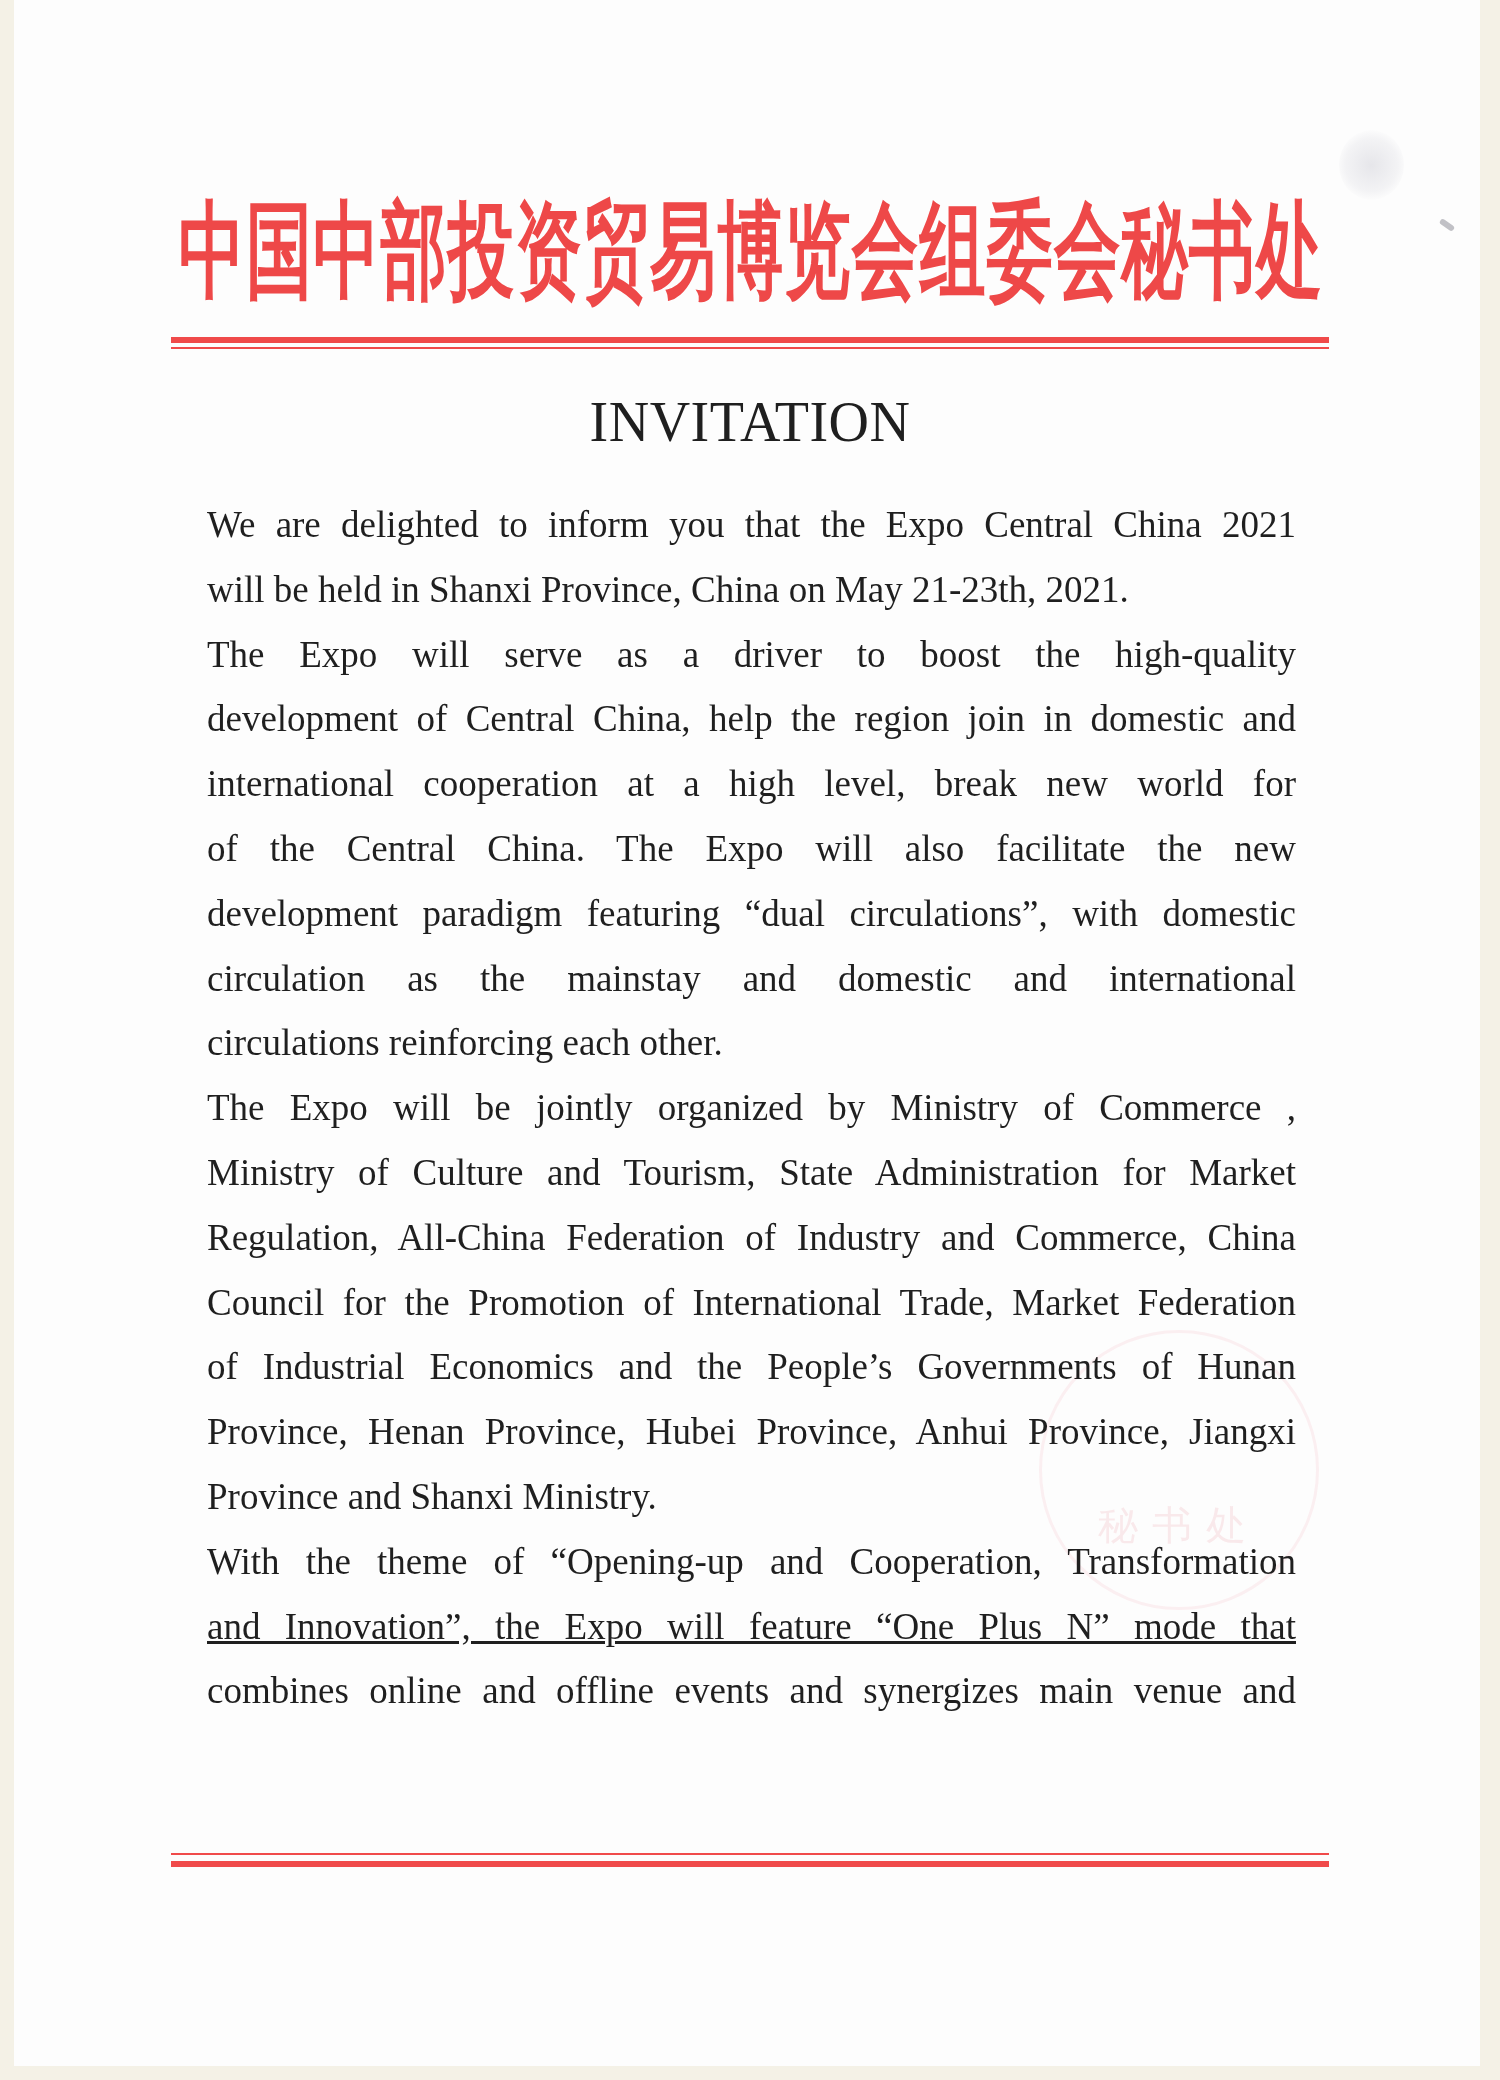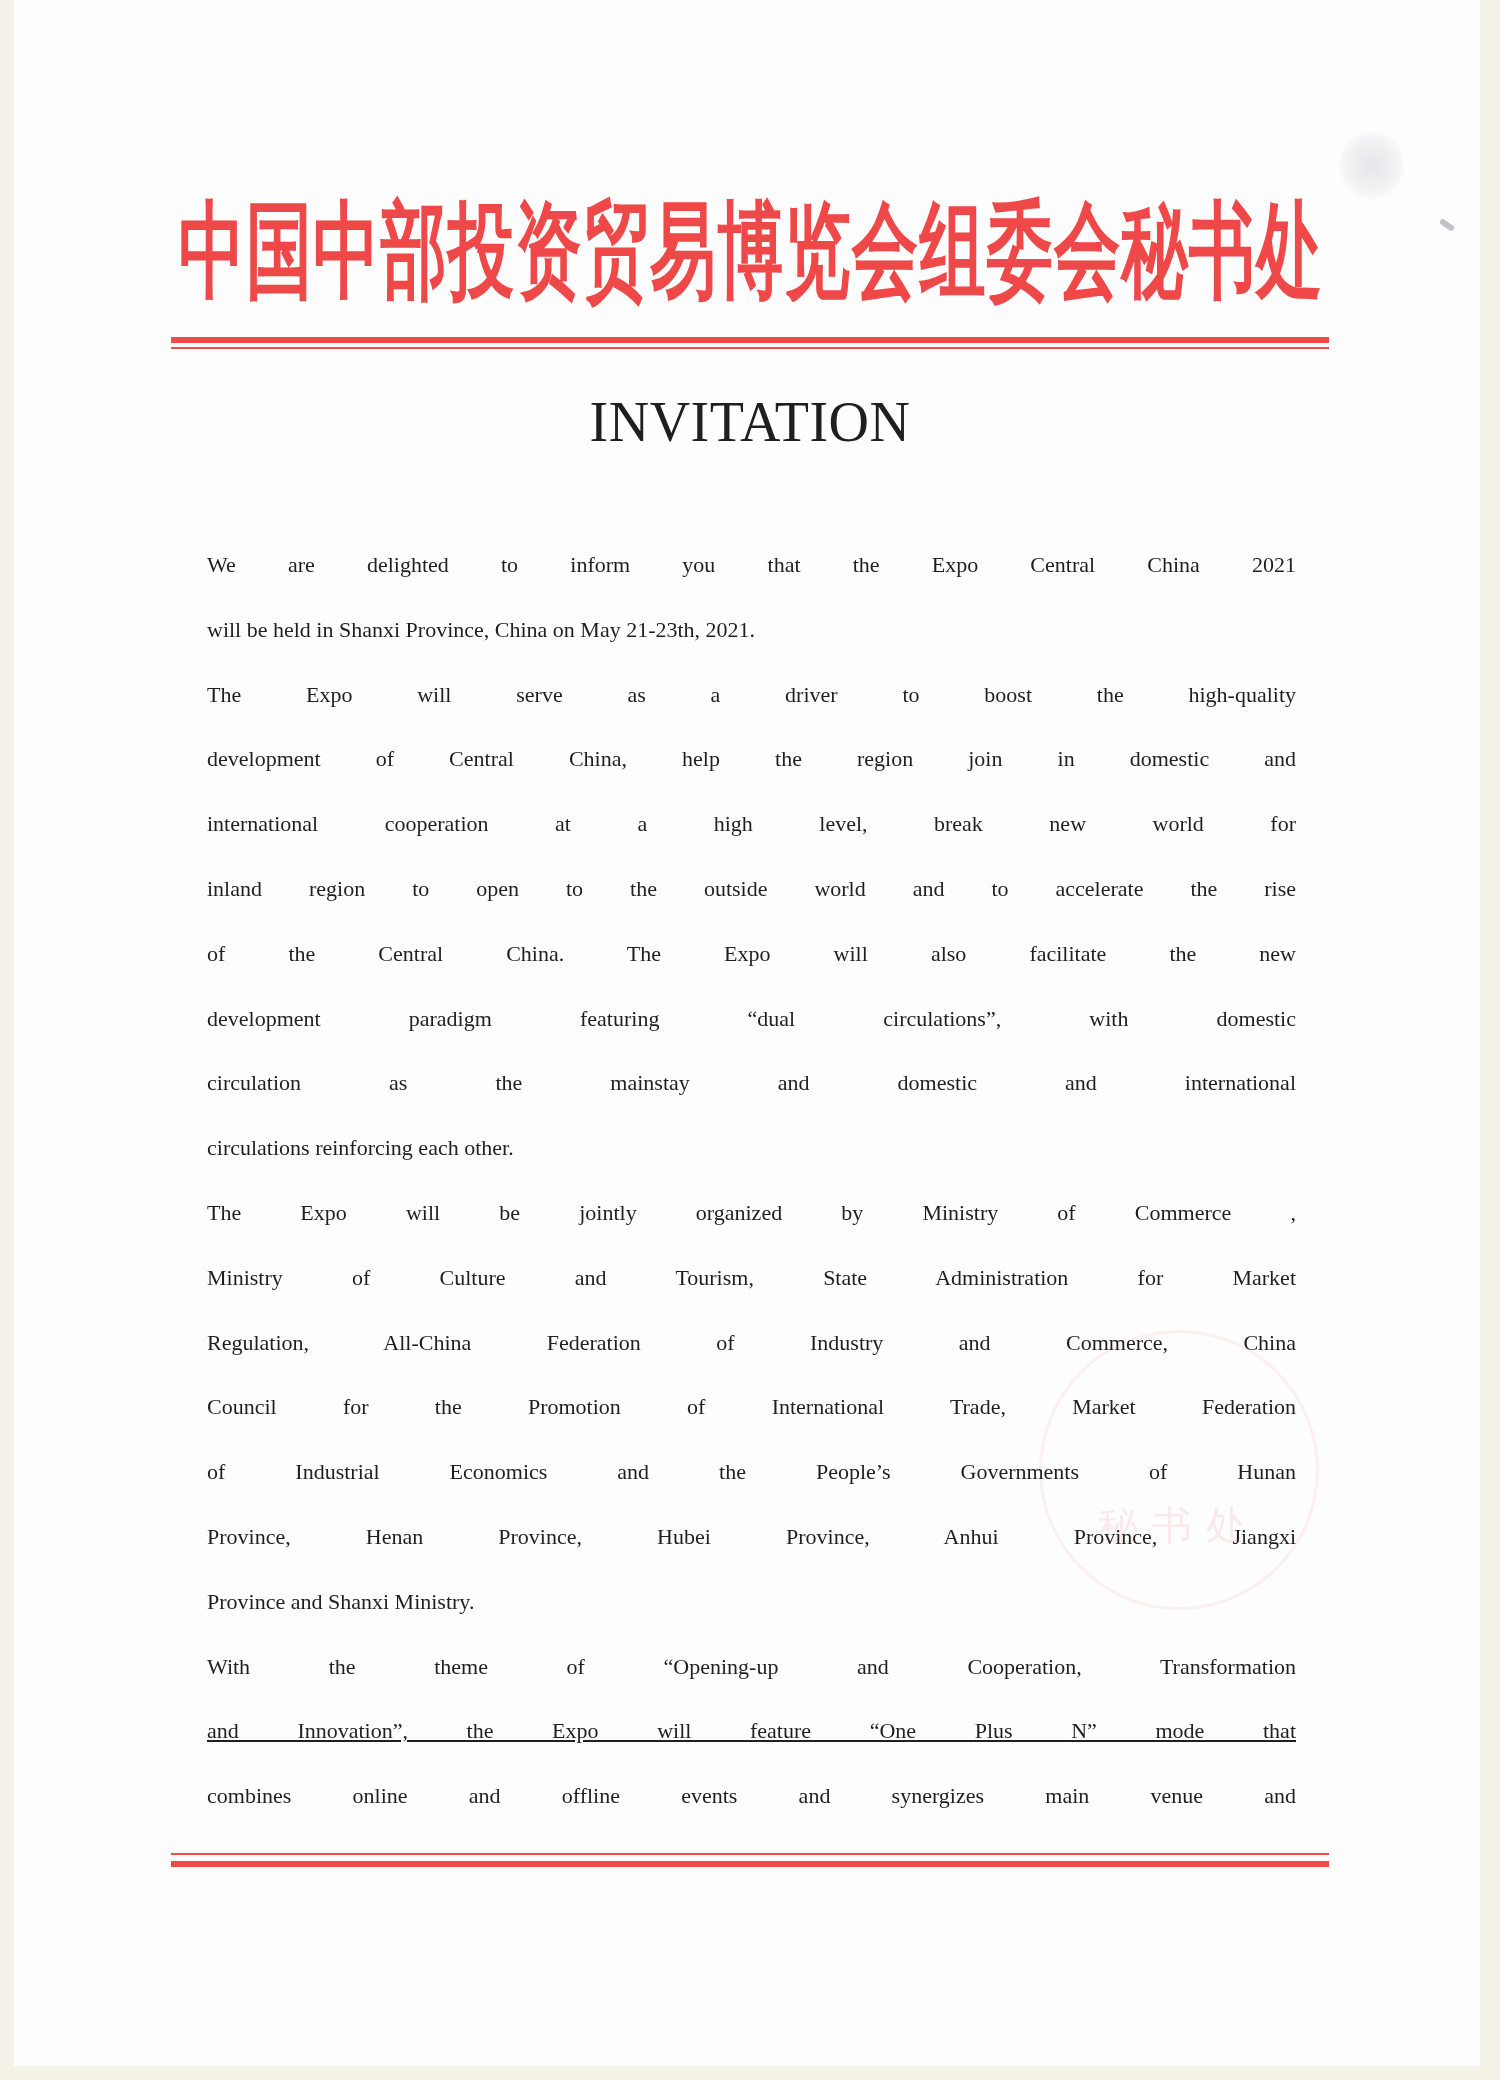--- a/index.html
+++ b/index.html
@@ -38,21 +38,21 @@
   .rule.bottom-thin { top: 1853px; height: 2px; }
   .rule.bottom-thick { top: 1861px; height: 6px; }
 
   .doc-heading {
     position: absolute; left: 0; width: 1500px; top: 392px;
     text-align: center; font-size: 56px; line-height: 60px; color: #1f1f1f;
     letter-spacing: 0.5px;
   }
   .body-text {
     position: absolute; left: 207px; top: 505px; width: 1089px;
-    color: #1f1f1f; font-size: 22px; margin-top: 40px;
+    color: #1f1f1f; font-size: 37px;
   }
   .line {
     height: 64.8px; line-height: 40px; white-space: nowrap;
     text-align: justify; text-align-last: justify;
   }
   .line.last { text-align: right; text-align-last: left; }
 
   .ghost-seal {
     position: absolute; left: 1025px; top: 1330px; width: 280px; height: 280px;
     border-radius: 50%; border: 3px solid rgba(235,120,140,0.10);
@@ -100,21 +100,20 @@
 <div class="rule top-thin"></div>
 
 <div class="doc-heading">INVITATION</div>
 
 <div class="body-text" id="body-text">
     <div class="line" style="white-space: normal;">We are delighted to inform you that the Expo Central China 2021</div>
     <div class="line last" style="white-space: normal;">will be held in Shanxi Province, China on May 21-23th, 2021.</div>
     <div class="line" style="white-space: normal;">The Expo will serve as a driver to boost the high-quality</div>
     <div class="line" style="white-space: normal;">development of Central China, help the region join in domestic and</div>
     <div class="line" style="white-space: normal;">international cooperation at a high level, break new world for</div>
-    <div class="line" style="white-space: normal;">inland region to open to the outside world and to accelerate the rise</div>
     <div class="line" style="white-space: normal;">of the Central China. The Expo will also facilitate the new</div>
     <div class="line" style="white-space: normal;">development paradigm featuring “dual circulations”, with domestic</div>
     <div class="line" style="white-space: normal;">circulation as the mainstay and domestic and international</div>
     <div class="line last" style="white-space: normal;">circulations reinforcing each other.</div>
     <div class="line" style="white-space: normal;">The Expo will be jointly organized by Ministry of Commerce ,</div>
     <div class="line" style="white-space: normal;">Ministry of Culture and Tourism, State Administration for Market</div>
     <div class="line" style="white-space: normal;">Regulation, All-China Federation of Industry and Commerce, China</div>
     <div class="line" style="white-space: normal;">Council for the Promotion of International Trade, Market Federation</div>
     <div class="line" style="white-space: normal;">of Industrial Economics and the People’s Governments of Hunan</div>
     <div class="line" style="white-space: normal;">Province, Henan Province, Hubei Province, Anhui Province, Jiangxi</div>

